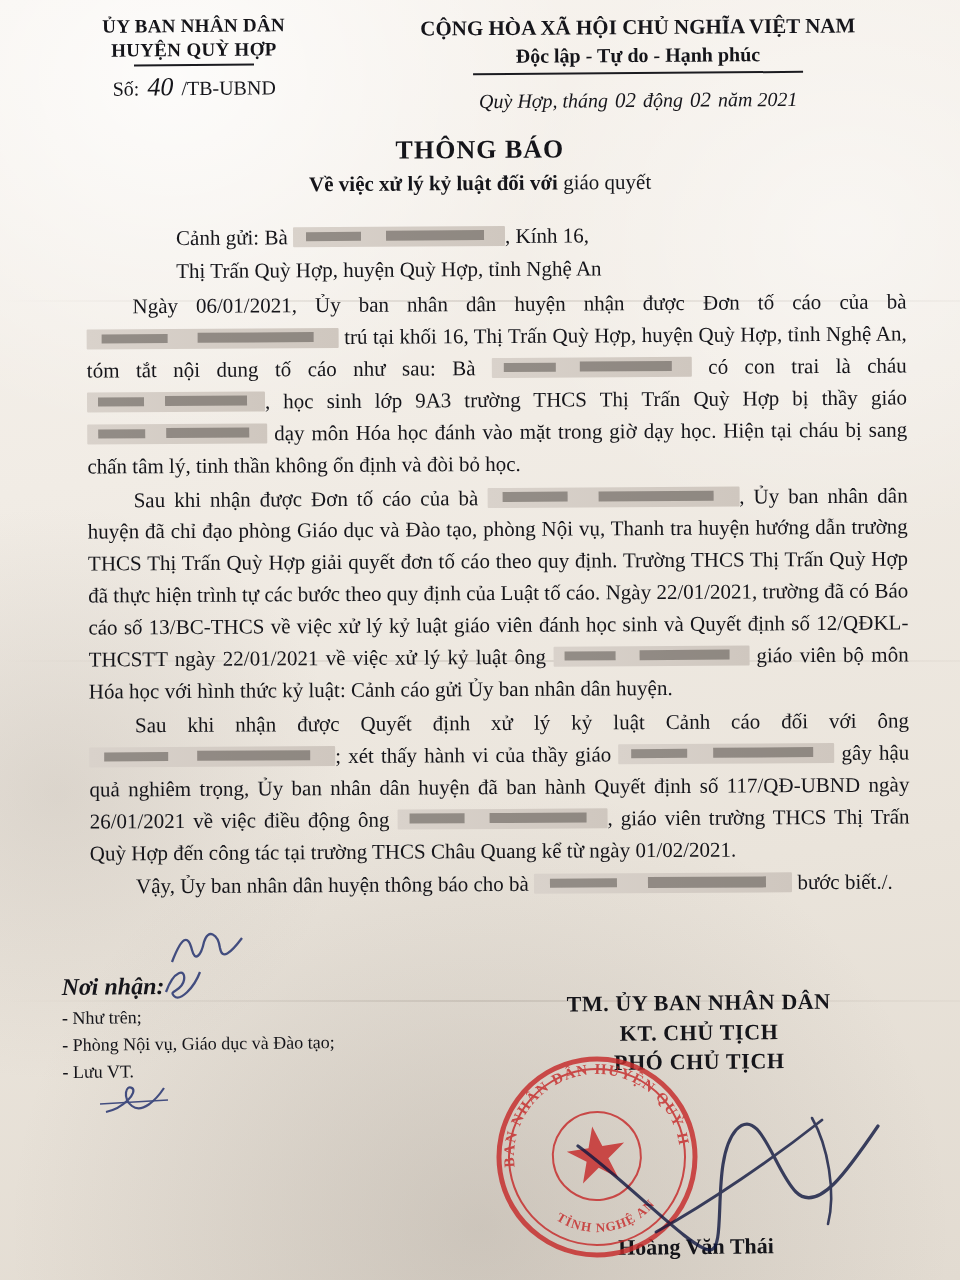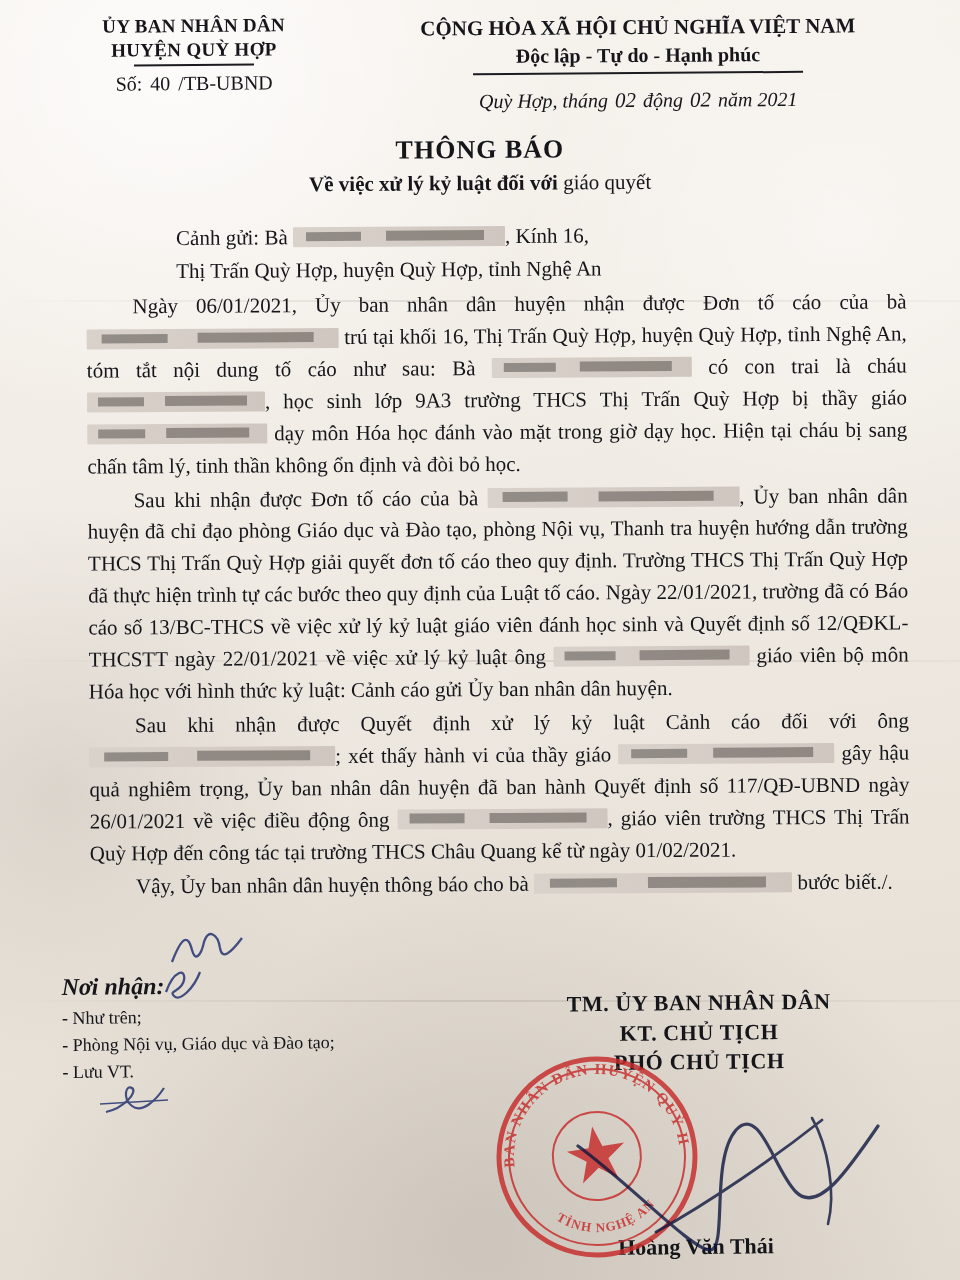--- a/index.html
+++ b/index.html
@@ -89,21 +89,22 @@
     background: #1b1b20;
     margin: 3px auto 6px auto;
   }
   .numline {
     font-size: 20px;
     margin-top: 6px;
     white-space: nowrap;
   }
   .num-hand {
     font-family: "Liberation Serif", serif;
-    font-size: 20px;
+    font-style: italic;
+    font-size: 26px;
     padding: 0 3px;
     margin-top: 40px;
   }
   .dateline {
     font-size: 20px;
     font-style: italic;
     margin-top: 14px;
     white-space: nowrap;
   }
   .date-hand {

